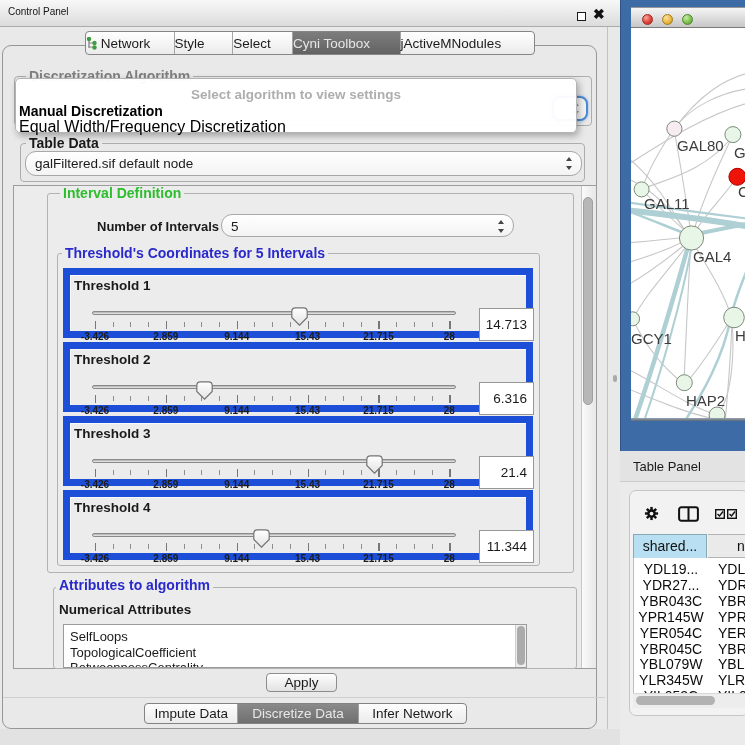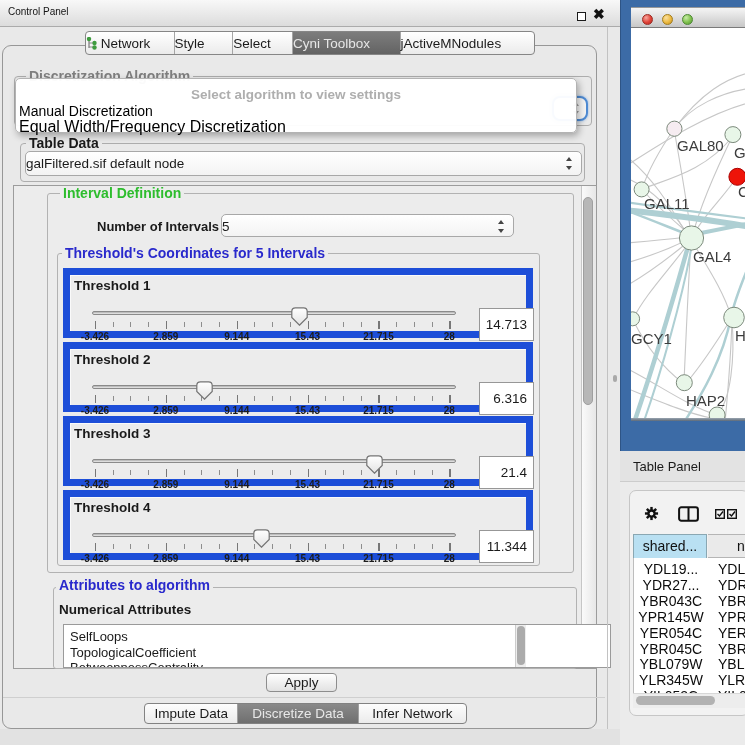--- a/index.html
+++ b/index.html
@@ -13,40 +13,40 @@
 
 #cp{left:2px;top:45px;width:595px;height:684px;border:1px solid #979797;border-radius:9px;background:#e9e9e9}
 
 #tabs{left:85px;top:31px;width:450px;height:24px;border:1px solid #868686;border-radius:4px;background:linear-gradient(#ffffff,#ebebeb);display:flex;overflow:hidden;z-index:5}
 #tabs div{height:100%;line-height:24px;border-right:1px solid #a5a5a5;color:#1a1a1a}
 #tabs div:last-child{border-right:none}
 #tabs .sel{background:linear-gradient(#7d7d7d,#636363);color:#e6e6e6}
 
 .grp{border:1px solid #adadad;border-radius:4px}
 .glabel{position:absolute;padding:0 3px;line-height:14px;font-size:14px;font-weight:bold}
-.combo{background:linear-gradient(#ffffff,#f3f3f3);border:1px solid #a8a8a8;border-radius:5px;line-height:23px;position:absolute}
+.combo{background:linear-gradient(#ffffff,#f3f3f3);border:1px solid #a8a8a8;border-radius:11px;line-height:23px;padding-left:9px;position:absolute}
 .stepper{position:absolute;right:7px;top:3px;width:9px;height:17px}
 .stepper i{position:absolute;left:1px;width:0;height:0;border-left:3.5px solid transparent;border-right:3.5px solid transparent}
 .stepper .up{top:2px;border-bottom:4.5px solid #444}
 .stepper .dn{bottom:2px;border-top:4.5px solid #444}
 
 #sp{left:13px;top:185px;width:584px;height:484px;border:1px solid #9c9c9c;background:#ececec}
 #vsbt{left:581px;top:186px;width:15px;height:482px;background:linear-gradient(90deg,#fafafa,#e7e7e7);border-left:1px solid #c6c6c6}
 #vsb{left:583px;top:197px;width:10px;height:208px;background:#b7b7b7;border:1px solid #9f9f9f;border-radius:5px}
 
 .blk{position:absolute;left:63px;width:470px;height:70px;border:7px solid #1d4ed8;box-shadow:inset 1px 1px 0 #fafafa}
 .blk .t{position:absolute;left:4px;top:3px;font-weight:bold}
 .track{position:absolute;left:22px;top:36px;width:364px;height:4px;background:linear-gradient(#adadad,#ededed);border:1px solid #8a8a8a;border-radius:2px}
 .minor{position:absolute;left:25px;top:47px;width:356px;height:5px;background:repeating-linear-gradient(90deg,#8d8d8d 0 1px,transparent 1px 17.715px)}
 .major{position:absolute;left:24.5px;top:46px;width:357px;height:8px;background:repeating-linear-gradient(90deg,#777 0 1.5px,transparent 1.5px 70.86px)}
 .lbl{position:absolute;top:56px;font-size:10px;font-weight:bold;color:#1c1c1c;transform:translateX(-50%)}
 .vbox{position:absolute;left:409px;top:33px;width:55px;height:33px;background:#fff;border:1px solid #979797;line-height:31px;text-align:right;padding-right:6px}
 .thumb{position:absolute;top:32px;width:17px;height:19px}
 
-#attrlist{left:63px;top:624px;width:548px;height:44px;background:#fff;border:1px solid #9a9a9a;overflow:hidden}
+#attrlist{left:63px;top:624px;width:464px;height:44px;background:#fff;border:1px solid #9a9a9a;overflow:hidden}
 #attrlist div{padding-left:6px;height:15.5px;line-height:15.5px;font-size:13px}
 
 #apply{left:266px;top:673px;width:71px;height:19px;border:1px solid #8d8d8d;border-radius:4px;background:linear-gradient(#fefefe,#e2e2e2);text-align:center;line-height:17px}
 #btabs{left:144px;top:703px;width:323px;height:21px;border:1px solid #828282;border-radius:4px;background:linear-gradient(#fdfdfd,#ebebeb);display:flex;overflow:hidden}
 #btabs div{height:100%;line-height:19px;text-align:center;border-right:1px solid #a0a0a0}
 #btabs div:last-child{border-right:none}
 #btabs .sel{background:linear-gradient(#8a8a8a,#6f6f6f);color:#e8e8e8}
 
 #ovl{left:15px;top:78px;width:562px;height:55px;background:rgba(255,255,255,0.96);border:1px solid #b3b3b3;border-radius:5px;box-shadow:2px 3px 7px rgba(0,0,0,0.3);z-index:20}
 
@@ -225,21 +225,21 @@
 <div class="abs" id="btabs">
   <div style="width:94px">Impute Data</div>
   <div style="width:121px" class="sel">Discretize Data</div>
   <div style="width:108px">Infer Network</div>
 </div>
 <div class="abs" id="below"></div>
 <div class="abs" style="left:607px;top:27px;width:1px;height:702px;background:#c2c2c2"></div>
 
 <div class="abs" id="ovl">
   <div style="position:absolute;left:0;top:8px;width:100%;text-align:center;font-weight:bold;color:#aeaeae;font-size:13.5px">Select algorithm to view settings</div>
-  <div style="position:absolute;left:3px;top:24px;font-weight:normal;color:#000;font-size:14px">Manual Discretization</div>
+  <div style="position:absolute;left:3px;top:24px;font-weight:bold;color:#000;font-size:14px">Manual Discretization</div>
   <div style="position:absolute;left:3px;top:39px;color:#000;font-size:16px">Equal Width/Frequency Discretization</div>
 </div>
 
 <div class="abs" id="blue"></div>
 <div class="abs" id="mac">
   <div class="abs" id="mactb">
     <div class="light" style="left:11px;background:radial-gradient(circle at 35% 30%,#f6a8a0,#e14237 55%,#b02c24);border:1px solid #9b2b22"></div>
     <div class="light" style="left:31px;background:radial-gradient(circle at 35% 30%,#fae0a0,#ecb940 55%,#c08c1e);border:1px solid #a37d1c"></div>
     <div class="light" style="left:51px;background:radial-gradient(circle at 35% 30%,#c8eda8,#7fc04c 55%,#56953a);border:1px solid #4d8833"></div>
   </div>

